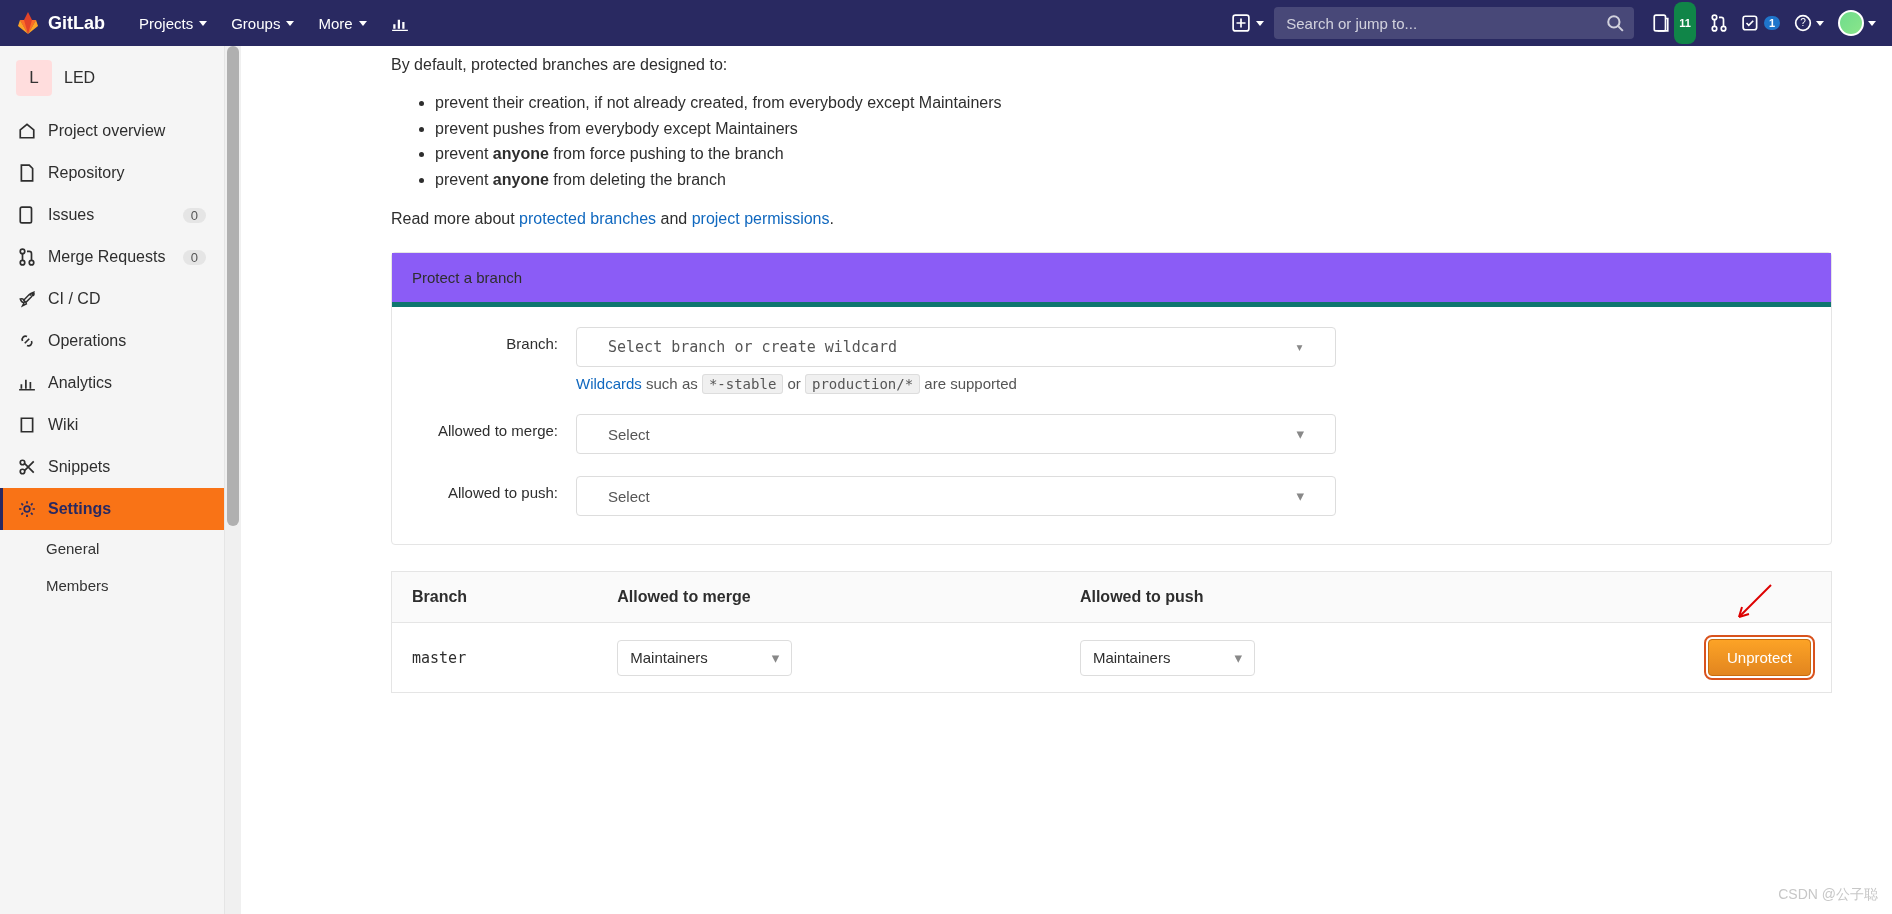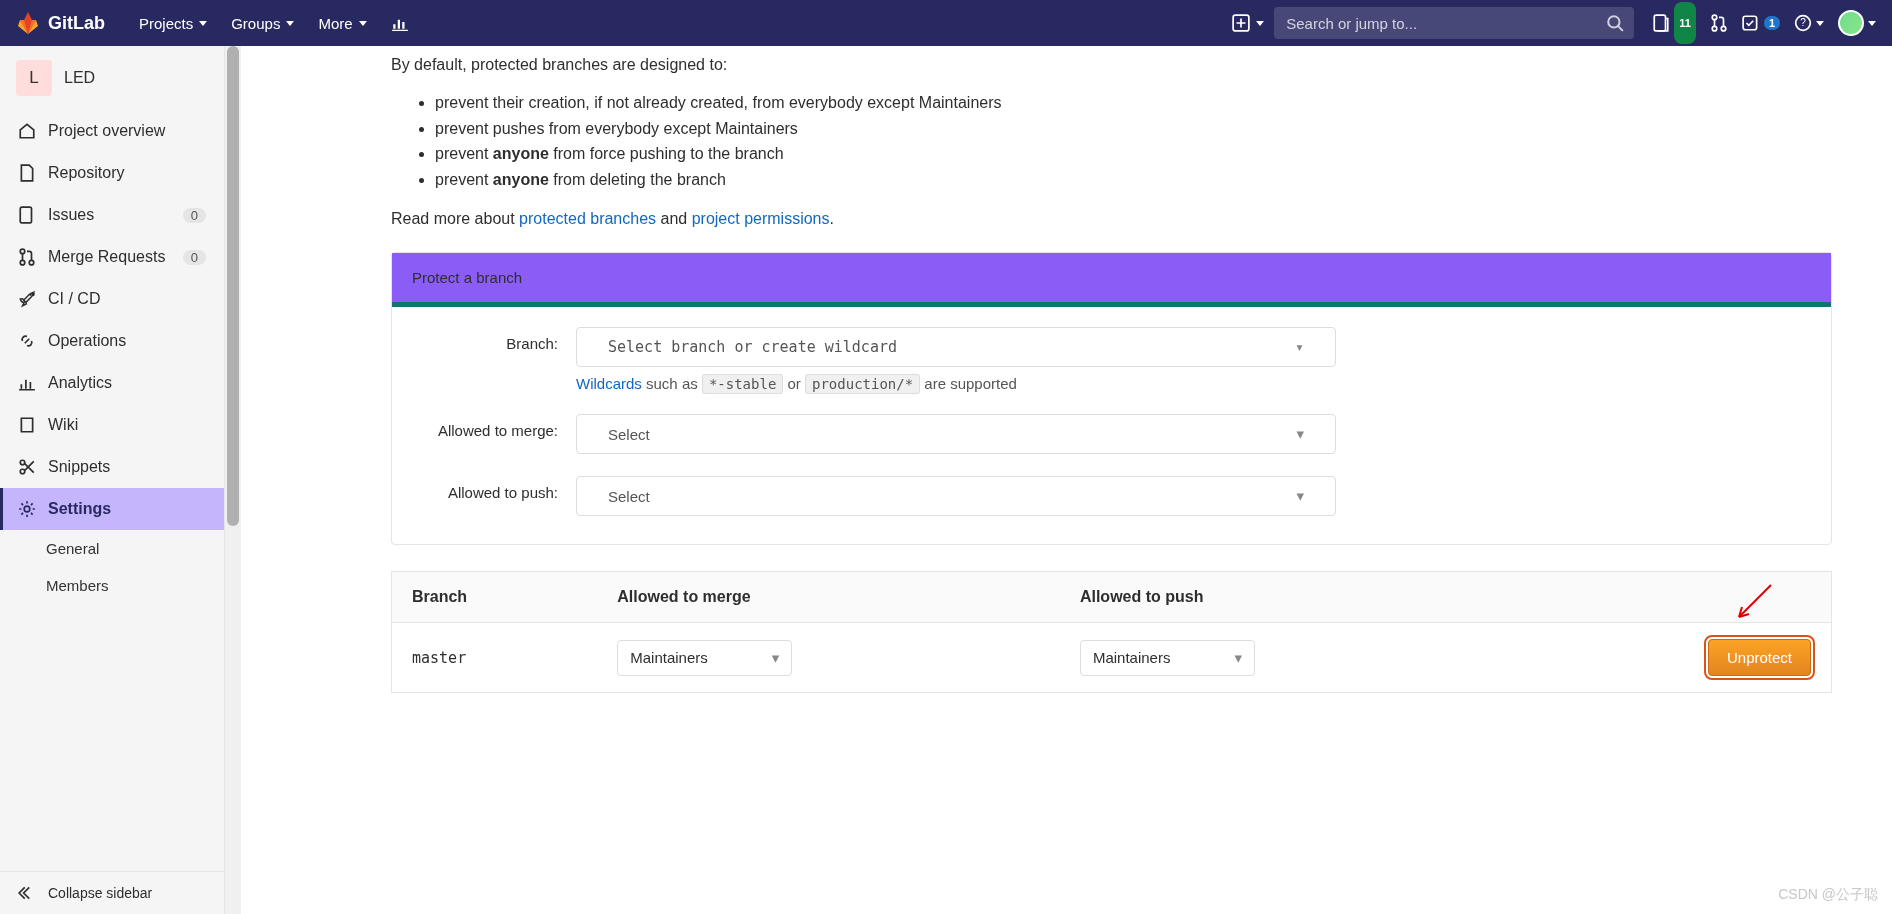--- a/index.html
+++ b/index.html
@@ -28,21 +28,21 @@
   .layout { display:flex; height: calc(100vh - 46px); }
   .scroll-gutter { width:16px; background:#f0f0f0; position:relative; }
   .scroll-thumb { position:absolute; left:2px; width:12px; top:0; height:480px; background:#b0b0b0; border-radius:6px; }
   .sidebar { width:225px; background:#f5f5f5; border-right:1px solid #e5e5e5; display:flex; flex-direction:column; }
   .project-head { display:flex; align-items:center; gap:12px; padding:14px 16px; }
   .proj-avatar { width:36px; height:36px; background:#fdd; color:#333; display:flex; align-items:center; justify-content:center; font-size:17px; border-radius:4px; }
   .proj-name { font-size:16px; font-weight:500; }
   .side-items { flex:1; overflow-y:auto; }
   .side-item { display:flex; align-items:center; gap:12px; padding:12px 18px; font-size:16px; color:#2e2e2e; cursor:pointer; }
   .side-item .count { margin-left:auto; background:#e5e5e5; color:#555; border-radius:10px; padding:0 8px; font-size:13px; }
-  .side-item.active { background:#c4b5fd; color:#292961; font-weight:600; box-shadow: inset 3px 0 0 #292961; text-align: center; }
+  .side-item.active { background:#f97316; color:#292961; font-weight:600; box-shadow: inset 3px 0 0 #292961; text-align: center; }
   .side-sub { padding:10px 18px 10px 46px; font-size:15px; color:#333; cursor:pointer; }
   .collapse { border-top:1px solid #e5e5e5; padding:12px 18px; display:flex; align-items:center; gap:12px; cursor:pointer; }
 
   
   .main { flex:1; overflow-y:auto; padding: 10px 60px 40px 150px; }
   .intro { font-size:16px; margin-bottom:16px; }
   ul.bullets { margin: 0 0 18px 44px; }
   ul.bullets li { font-size:16px; line-height:1.6; }
   .readmore { font-size:16px; margin-bottom:24px; }
 
@@ -229,26 +229,20 @@
         </div>
       <div class="side-item active">
           <svg class="icon16" viewBox="0 0 16 16">
             <circle cx="8" cy="8" r="2.5" fill="none" stroke="currentColor" stroke-width="1.5"></circle>
             <path d="M8 1v2M8 13v2M1 8h2M13 8h2M3 3l1.5 1.5M11.5 11.5L13 13M13 3l-1.5 1.5M4.5 11.5L3 13" stroke="currentColor" stroke-width="1.5"></path>
           </svg>
           <span>Settings</span>
         </div>
       <div class="side-sub"><span>General</span></div>
       <div class="side-sub"><span>Members</span></div>
-    </div>
-    <div class="collapse">
-      <svg class="icon16" viewBox="0 0 16 16">
-          <path d="M10 3L5 8l5 5M6 3L1 8l5 5" fill="none" stroke="currentColor" stroke-width="1.5"></path>
-        </svg>
-      <span>Collapse sidebar</span>
     </div>
   </div>
 
   <div class="scroll-gutter">
       <div class="scroll-thumb"></div>
     </div>
 
   <div class="main">
     <p class="intro">By default, protected branches are designed to:</p>
     <ul class="bullets">

